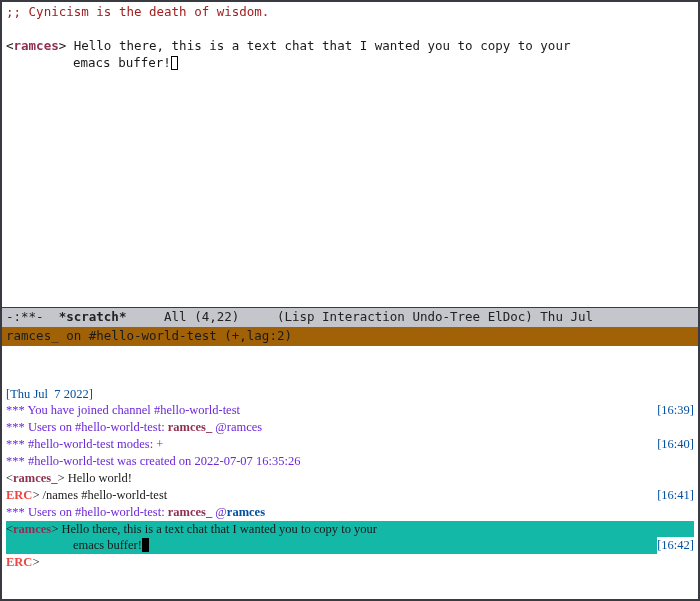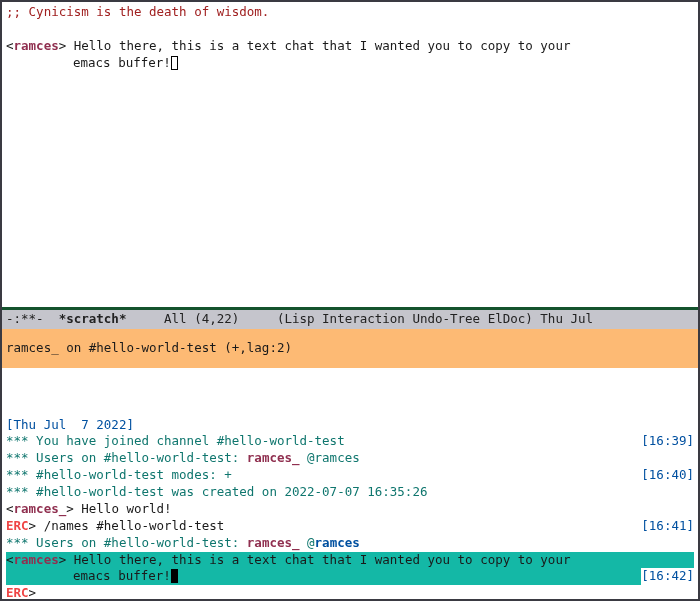--- a/index.html
+++ b/index.html
@@ -32,32 +32,32 @@
     border: 1px solid #000;
     vertical-align: text-bottom;
   }
   .cursor.filled { background: #000; }
   .modeline {
     background: #c5c5cc;
     color: #222;
     padding: 1px 4px;
     white-space: pre;
     font-size: 12.5px;
-    border-top: 3px solid #14532d;
+    border-top: 1px solid #14532d;
     overflow: hidden;
   }
   .modeline .buf { font-weight: bold; }
   .channel-header {
-    background: #fdba74;
-    padding: 11px 4px;
+    background: #a16207;
+    padding: 1px 4px;
     white-space: pre;
   }
-  .bottom-pane { flex: 1; overflow: hidden; padding: 15px 4px; }
+  .bottom-pane { flex: 1; overflow: hidden; padding: 6px 4px; font-family: Liberation Serif, serif; }
   .date-stamp { color: #0050a0; }
-  .server-msg { color: #0f766e; }
+  .server-msg { color: #6d28d9; }
   .time-stamp { color: #0050a0; float: right; }
   .line { display: block; width: 100%; overflow: hidden; }
   .hloff { }
   .highlighted { background: #14b8a6; display: block; }
   .continuation { padding-left: 67px; }
 </style>
 </head>
 <body>
 
 <div class="frame">

